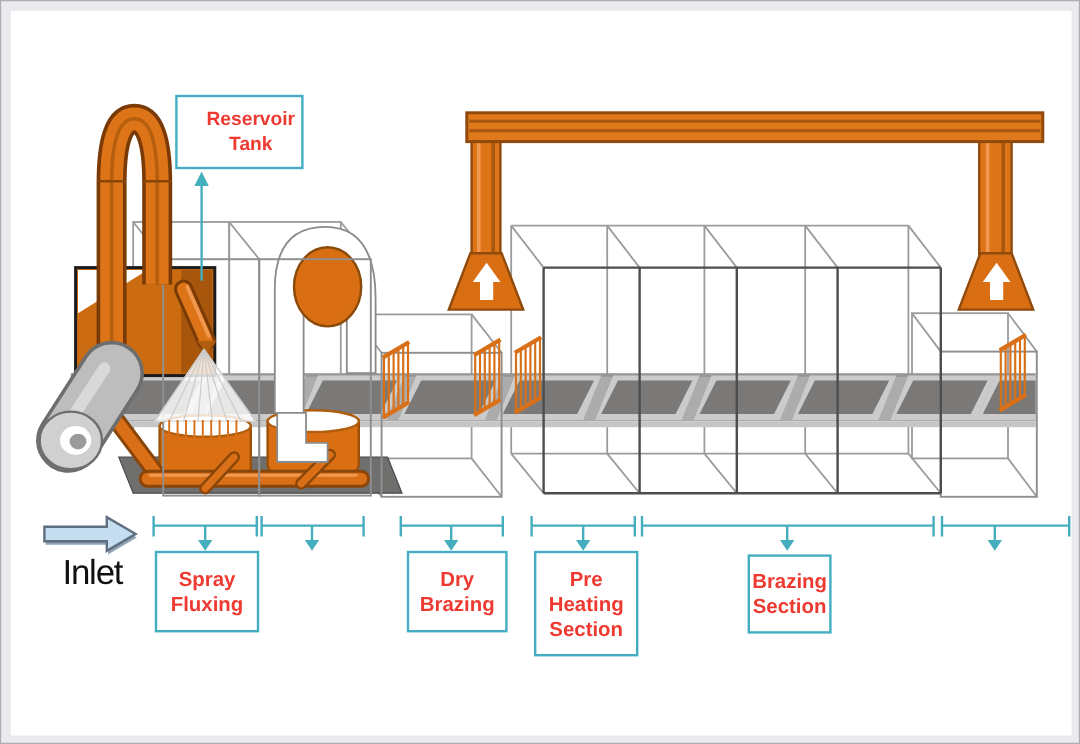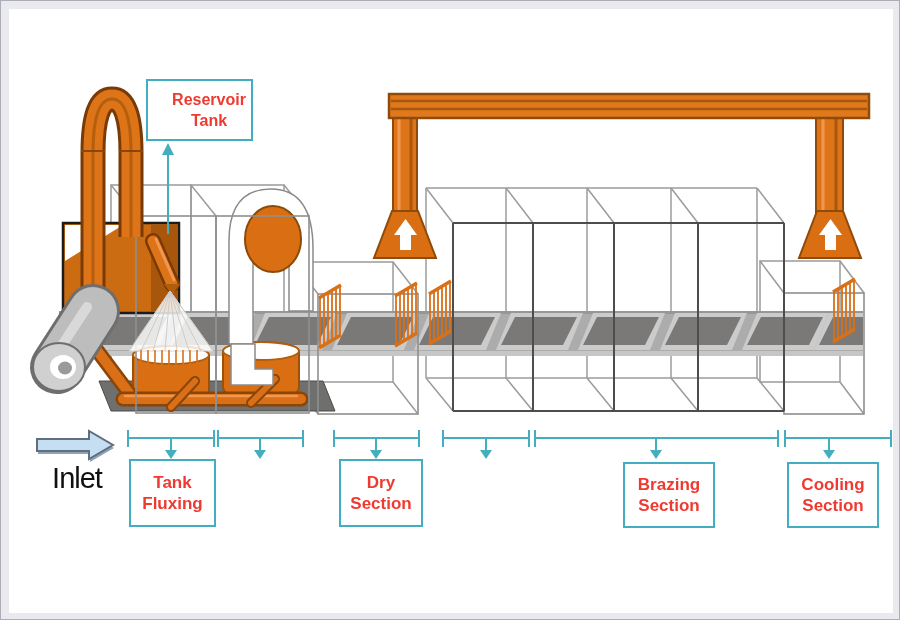--- a/index.html
+++ b/index.html
@@ -311,24 +311,24 @@
     <g>
       <polygon points="37,441 89,441 89,433 113,447 89,461 89,453 37,453" fill="#8FA3B5"></polygon>
       <polygon points="36,438 88,438 88,430 112,444 88,458 88,450 36,450" fill="#C6DEF1" stroke="#5F6F7F" stroke-width="2"></polygon>
     </g>
   </svg>
 
   <div class="lbl" style="left:137px;top:70px;width:107px;height:62px;font-size:16px;padding-left:21px;">Reservoir Tank</div>
 
   <div class="inlet-text" style="left:28px;top:453px;width:80px;">Inlet</div>
 
-  <div class="lbl" style="left:120px;top:450px;width:87px;height:68px;">Tank Fluxing</div>
-
-
-  <div class="lbl" style="left:330px;top:450px;width:84px;height:68px;">Dry Section</div>
-
-
-  <div class="lbl" style="left:614px;top:453px;width:92px;height:66px;">Brazing Section</div>
-
-  <div class="lbl" style="left:778px;top:453px;width:92px;height:66px;">Cooling Section</div>
+  <div class="lbl" style="left:120px;top:450px;width:87px;height:68px;">Spray Fluxing</div>
+
+
+  <div class="lbl" style="left:330px;top:450px;width:84px;height:68px;">Dry Brazing</div>
+
+  <div class="lbl" style="left:436px;top:450px;width:87px;height:88px;">Pre Heating Section</div>
+
+  <div class="lbl" style="left:614px;top:453px;width:70px;height:66px;">Brazing Section</div>
+
 
   </div>
 </div>
 
 </body></html>

